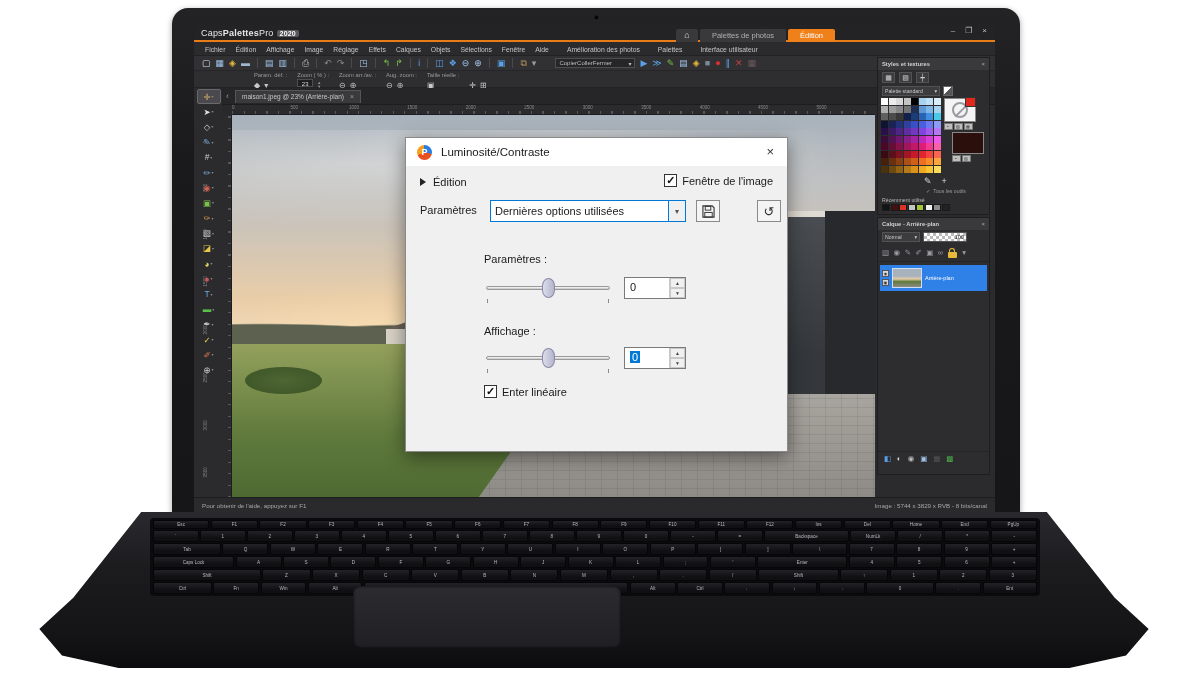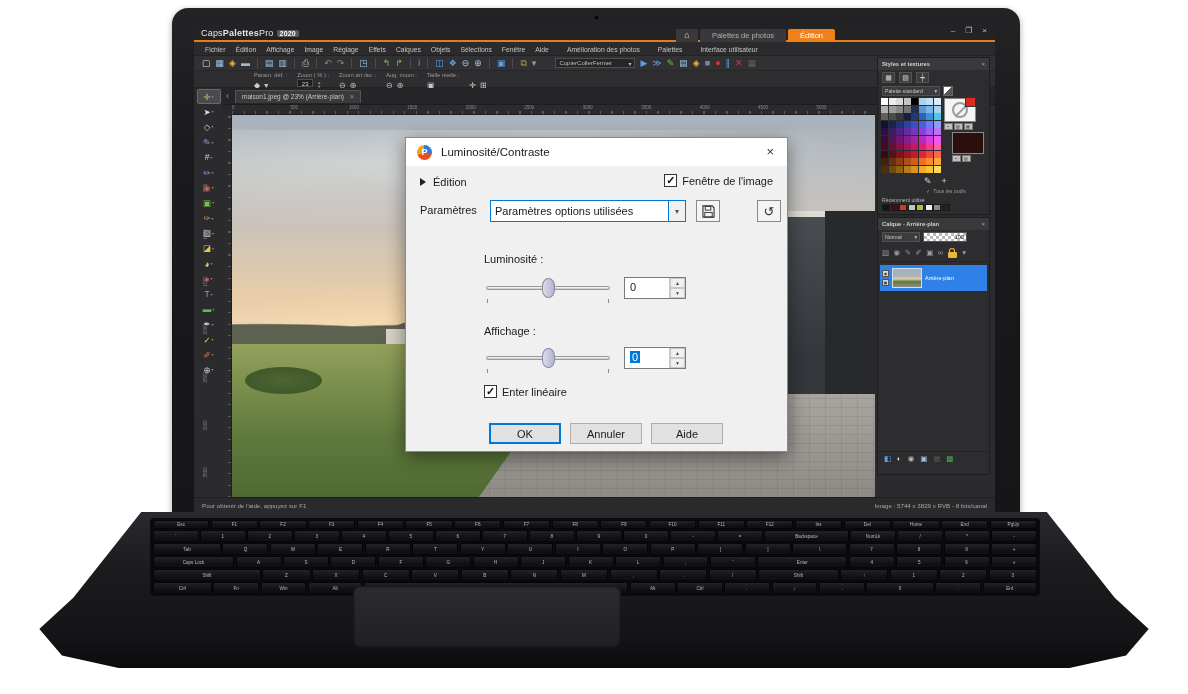--- a/index.html
+++ b/index.html
@@ -474,36 +474,36 @@
       <span class="dlg-label">Édition</span>
     </div>
     <div id="apercu-img" class="chkwrap">
       <span class="chk">✓</span>
       <span class="dlg-label">Fenêtre de l'image</span>
     </div>
 
     <div id="params-row">
       <span id="params-label">Paramètres</span>
       <div id="presets-combo">
-        <span class="val">Paramètres options utilisées</span>
+        <span class="val">Dernières options utilisées</span>
         <span class="arrowbox">▾</span>
       </div>
       <div id="save-preset" class="mini-btn">
         <svg width="13" height="13" viewBox="0 0 14 14">
             <path d="M1 1 h10 l2 2 v10 h-12 z" fill="none" stroke="#333" stroke-width="1.2"></path>
             <rect x="3.5" y="1.5" width="6" height="4" fill="none" stroke="#333"></rect>
             <rect x="3" y="8" width="8" height="5" fill="none" stroke="#333"></rect>
           </svg>
       </div>
       <div id="reset-preset" class="mini-btn">
           <span>↺</span>
         </div>
     </div>
 
-    <span class="slider-label" style="top:115px">Luminosité :</span>
+    <span class="slider-label" style="top:115px">Paramètres :</span>
     <div class="slider" style="top:140px">
       <div class="track"></div>
       <div class="thumb"></div>
       <div class="etick l"></div>
         <div class="etick r"></div>
     </div>
     <div class="spinbox" style="top:139px">
       <div class="num">0</div>
       <div class="spinner">
         <span>▲</span>
@@ -524,25 +524,20 @@
         <span>▲</span>
         <span>▼</span>
       </div>
     </div>
 
     <div id="linear-row" class="chkwrap">
       <span class="chk">✓</span>
       <span class="dlg-label">Enter linéaire</span>
     </div>
 
-    <div id="btn-row">
-      <div class="dlg-btn default">OK</div>
-      <div class="dlg-btn">Annuler</div>
-      <div class="dlg-btn">Aide</div>
-    </div>
   </div>
 
   <div id="dock">
 
     <div id="styles-panel" class="panel">
       <div class="panel-head">
         <span class="t">Styles et textures</span>
         <span class="x">×</span>
       </div>
       <div id="styles-toolbar">

